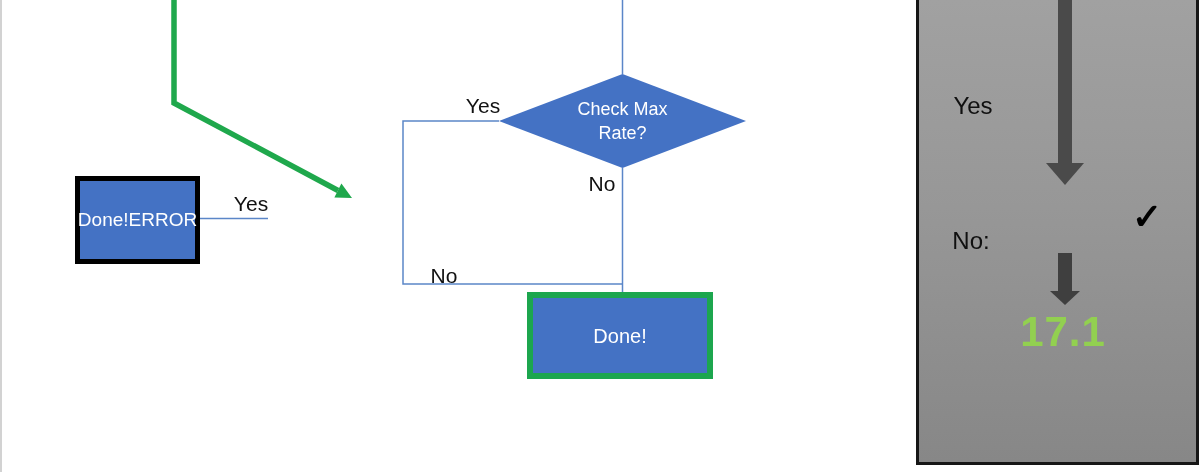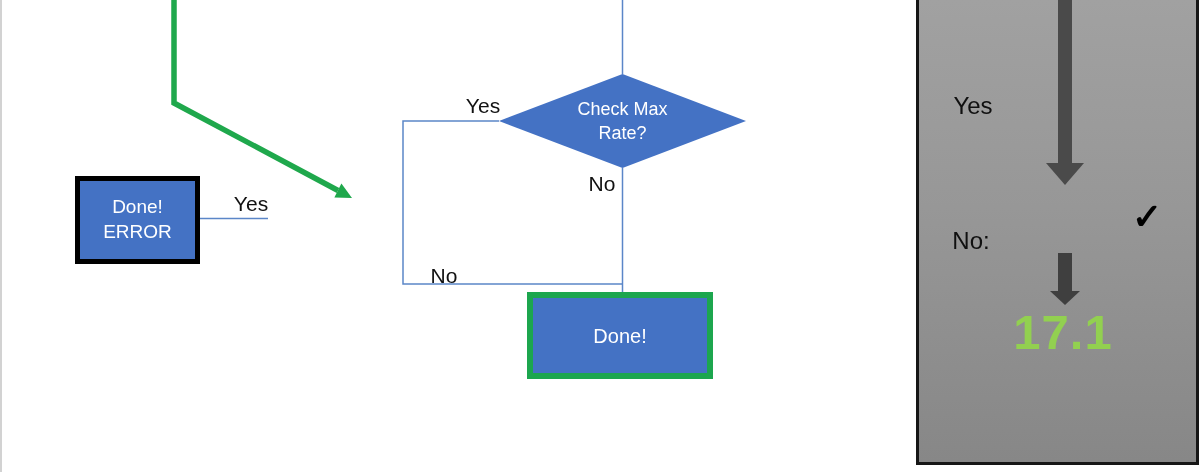--- a/index.html
+++ b/index.html
@@ -18,21 +18,21 @@
     clip-path:polygon(50% 0,100% 50%,50% 100%,0 50%);
     display:flex;align-items:center;justify-content:center;text-align:center;
     color:#ffffff;font-size:18px;line-height:1.35;
   }
   .diamond span{display:block;}
   .d-checkmax{left:499px;top:74px;width:247px;height:94px;}
   .d-rateallowed{left:268px;top:170px;width:270px;height:100px;}
 
   .rectnode{
     position:absolute;z-index:3;background:#4472C4;color:#ffffff;
-    display:flex;flex-direction:column;align-items:center;justify-content:center;
+    display:flex;flex-direction:row;align-items:center;justify-content:center;
     text-align:center;font-size:19px;line-height:1.3;box-sizing:border-box;
   }
   .n-doneerror{left:75px;top:176px;width:125px;height:88px;border:5px solid #000000;}
   .n-done{left:527px;top:292px;width:186px;height:87px;border:6px solid #1CA64E;font-size:20px;}
 
   .edge-label{
     position:absolute;z-index:4;color:#111111;font-size:21px;
     transform:translate(-50%,-50%);white-space:nowrap;
   }
   .l-yes1{left:483px;top:106px;}
@@ -53,21 +53,21 @@
     border-top:22px solid #4a4a4a;}
   .arrow2-shaft{left:139px;top:253px;width:14px;height:38px;background:#3f3f3f;}
   .arrow2-head{left:131px;top:291px;width:0;height:0;
     border-left:15px solid transparent;border-right:15px solid transparent;
     border-top:14px solid #3f3f3f;}
   .p-label{color:#101010;font-size:24px;transform:translate(-50%,-50%);white-space:nowrap;}
   .p-yes{left:54px;top:106px;}
   .p-no{left:52px;top:207px;margin-top:34px;}
   .p-delta{left:143px;top:223px;}
   .p-check{left:228px;top:217px;font-size:36px;font-weight:bold;color:#000000;}
-  .p-value{left:144px;top:332px;font-size:49px;font-weight:bold;color:#92D050;
+  .p-value{left:144px;top:332px;font-size:42px;font-weight:bold;color:#92D050;
     transform:translate(-50%,-50%);letter-spacing:1px;}
 </style>
 </head>
 <body>
 
 <div class="stage">
 
   <div class="slide-edge"></div>
 
   <svg class="connectors" width="916" height="472" viewBox="0 0 916 472">

